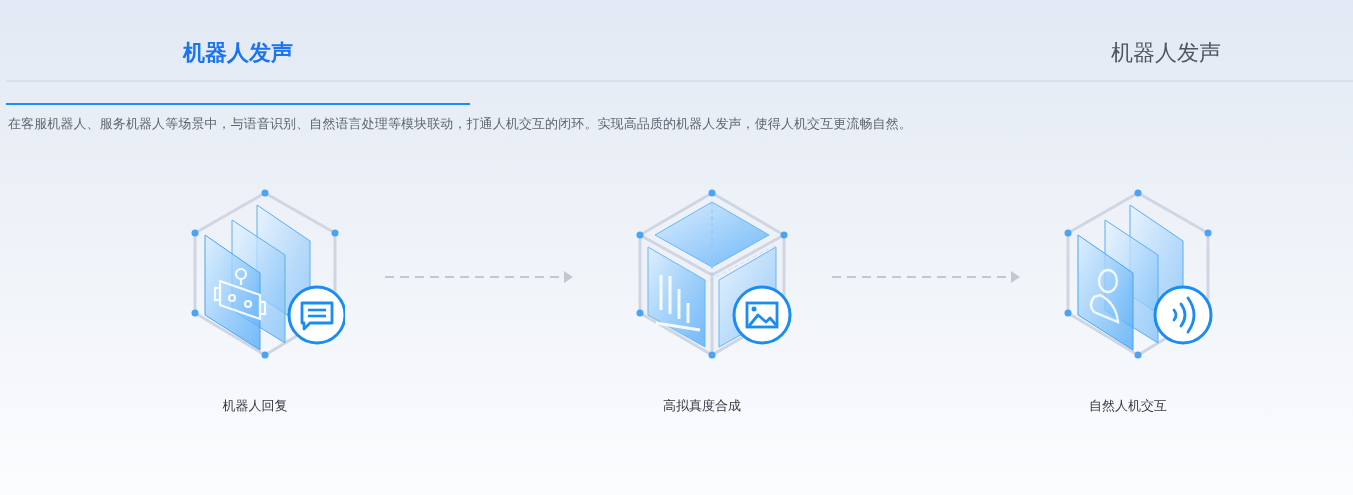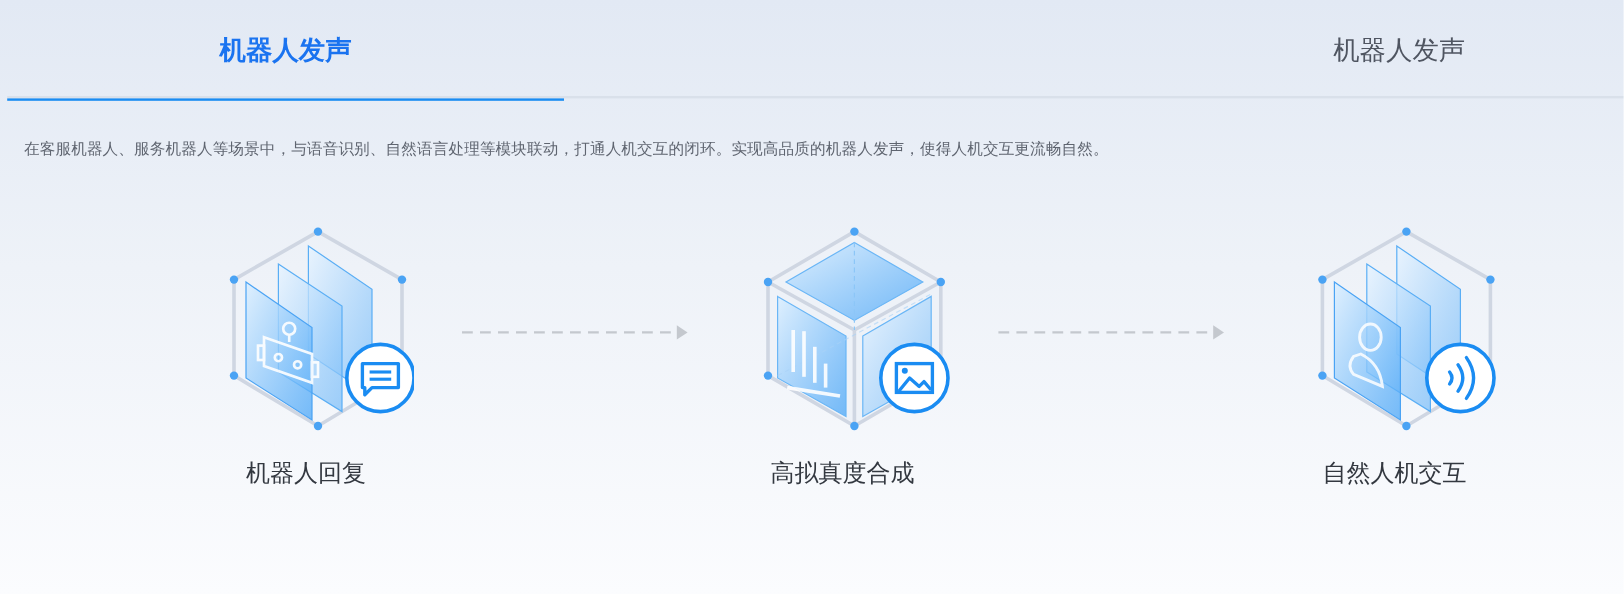--- a/index.html
+++ b/index.html
@@ -7,40 +7,40 @@
     body {
       font-family: "Liberation Sans", "DejaVu Sans", sans-serif;
       background: linear-gradient(180deg, #e2e9f4 0%, #eef2f8 45%, #fbfcfe 100%);
       position: relative;
     }
     .tabs {
       position: absolute; left: 6px; right: 0; top: 0; height: 82px;
       border-bottom: 2px solid #d9e0ea;
     }
     .tab {
-      position: absolute; top: 0; height: 82px; width: 464px;
+      position: absolute; top: 0; height: 103px; width: 464px;
       display: flex; align-items: center; justify-content: center;
       font-size: 22px; color: #4f5561; cursor: pointer; padding-top: 2px;
     }
     .tab.active { color: #1a73f0; font-weight: bold; }
     .tab.active::after {
       content: ""; position: absolute; left: 0; right: 0; bottom: -2px;
       height: 2px; background: #1a8cf2;
     }
     .desc {
-      position: absolute; left: 20px; top: 115px;
+      position: absolute; left: 8px; top: 115px;
       font-size: 13px; color: #5f6570; white-space: nowrap; letter-spacing: 0.1px;
     }
     .feature {
       position: absolute; top: 185px; width: 200px; height: 240px;
       display: flex; flex-direction: column; align-items: center;
     }
     .feature svg { width: 180px; height: 180px; }
     .feature-label {
-      margin-top: 16px; font-size: 20px; color: #333840;
+      margin-top: 32px; font-size: 13px; color: #333840;
     }
     .arrow { position: absolute; top: 269px; }
   </style>
 </head>
 <body>
 
 <div class="tabs">
   <div class="tab active" style="left:0;">
     <span>机器人发声</span>
   </div>
@@ -130,21 +130,21 @@
     </g>
   </svg>
   <div class="feature-label">高拟真度合成</div>
 </div>
 
 <svg class="arrow" style="left:830px;" width="195" height="16" viewBox="0 0 195 16">
   <line x1="2" y1="8" x2="178" y2="8" stroke="#c4c8ce" stroke-width="2" stroke-dasharray="9,6"></line>
   <polygon points="181,2 190,8 181,14" fill="#c4c8ce"></polygon>
 </svg>
 
-<div class="feature" style="left:1062px;">
+<div class="feature" style="left:1028px;">
   <svg viewBox="0 0 180 180">
     <polygon points="100,8 170,48 170,128 100,170 30,128 30,48" fill="none" stroke="#cfd6e2" stroke-width="3"></polygon>
     <polygon points="92,20 145,56 145,145 92,110" fill="url(#paneLight)" stroke="#5aaef5" stroke-width="1"></polygon>
     <polygon points="67,35 120,70 120,158 67,125" fill="url(#paneLight)" stroke="#5aaef5" stroke-width="1"></polygon>
     <polygon points="40,50 95,88 95,165 40,130" fill="url(#pane)" stroke="#4aa3f4" stroke-width="1"></polygon>
     <g fill="none" stroke="#ffffff" stroke-width="2.4" opacity="0.85">
       <ellipse cx="70" cy="96" rx="9" ry="11"></ellipse>
       <path d="M56,112 Q50,120 56,127 L80,137 Q78,118 62,110 Z"></path>
     </g>
     <circle cx="100" cy="8" r="3.5" fill="#4aa3f4"></circle>

